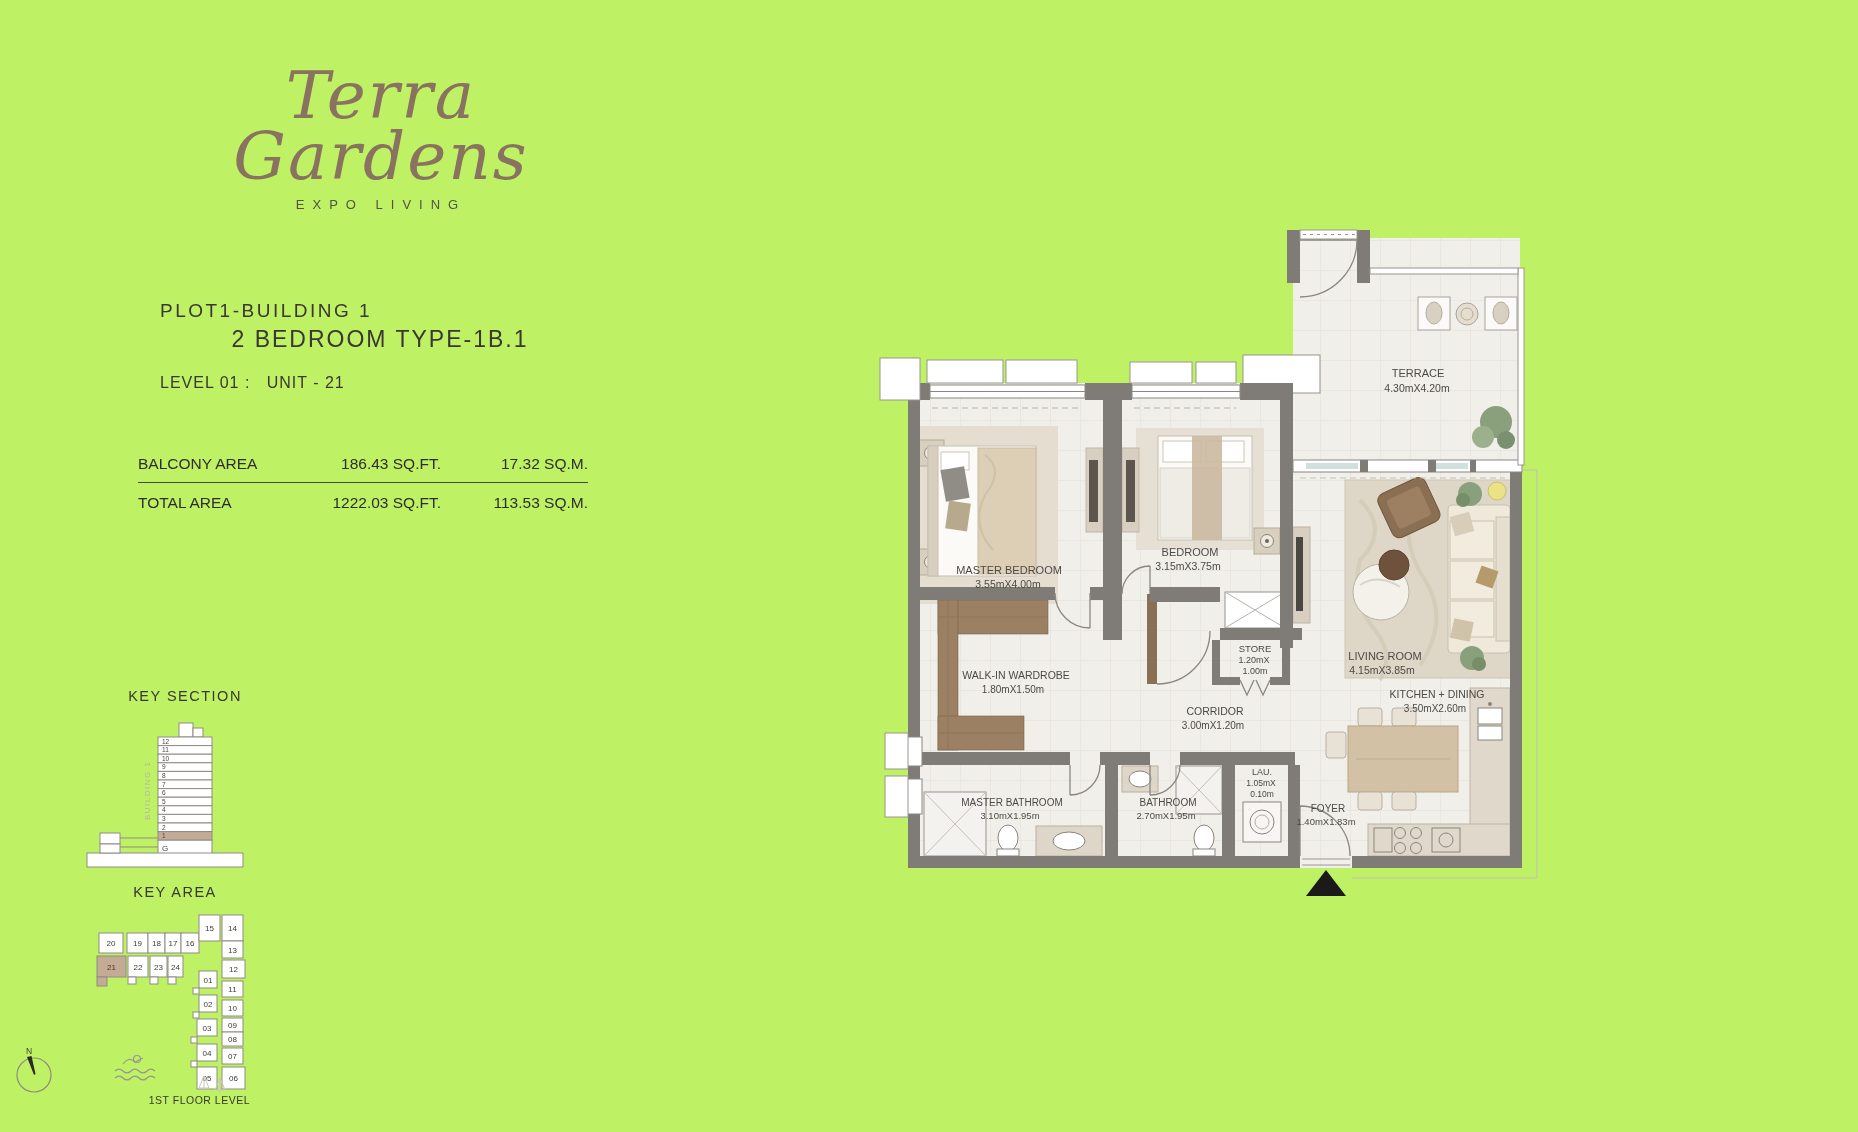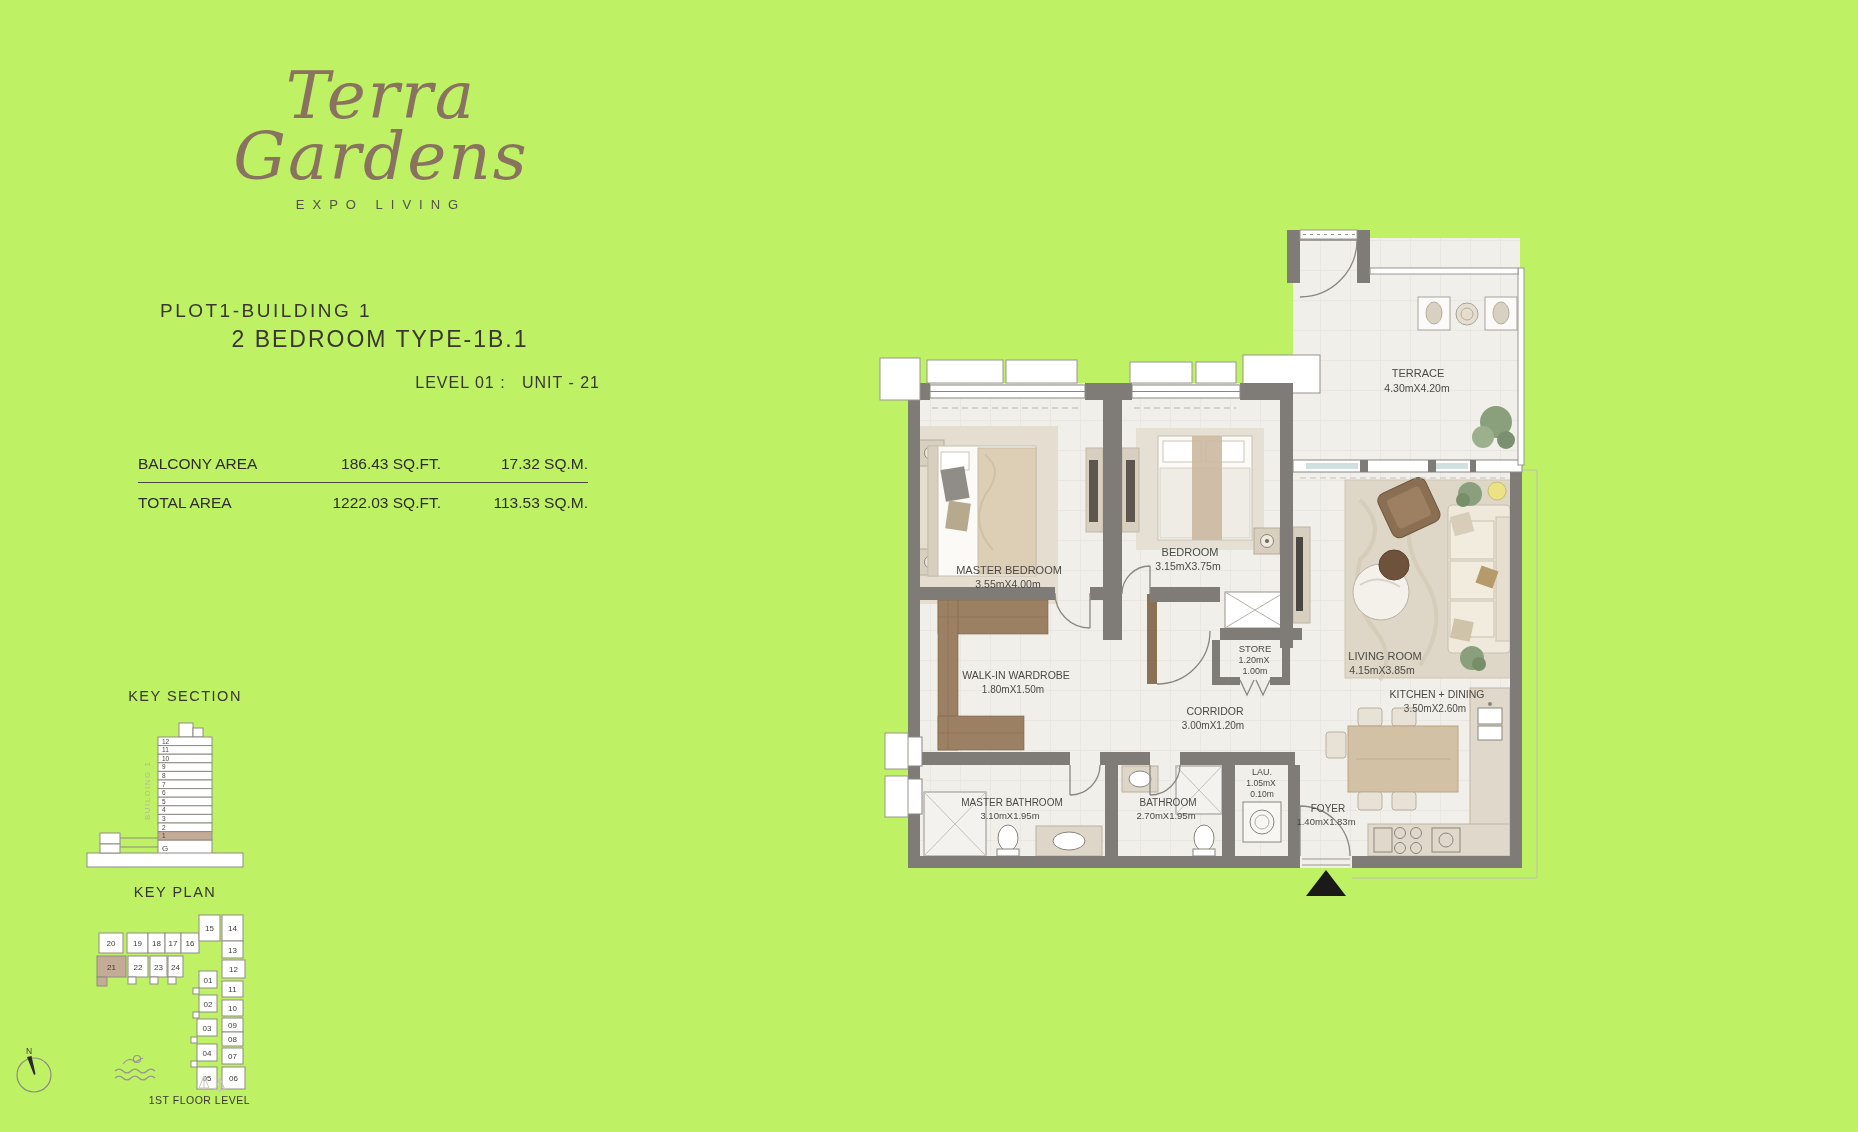--- a/index.html
+++ b/index.html
@@ -7,21 +7,21 @@
         font-family:"Liberation Sans",sans-serif;color:#3d3833;}
   .abs{position:absolute;}
   
   #logo{left:216px;top:66px;width:330px;text-align:center;color:#8a7260;}
   #logo .l1,#logo .l2{font-family:"DejaVu Serif",serif;font-style:italic;font-weight:400;
         font-size:66px;line-height:0.92;letter-spacing:2px;}
   #logo .tagline{margin-top:10px;font-size:13px;letter-spacing:8px;color:#55504a;}
   
   #plot-line{left:160px;top:300px;width:440px;text-align:left;font-size:19px;letter-spacing:2.5px;color:#3b3631;}
   #type-line{left:140px;top:326px;width:480px;text-align:center;font-size:23px;letter-spacing:2px;color:#3b3631;}
-  #level-line{left:160px;top:374px;width:440px;text-align:right;font-size:16px;letter-spacing:1px;color:#3b3631;white-space:pre;}
+  #level-line{left:160px;top:374px;width:440px;text-align:left;font-size:16px;letter-spacing:1px;color:#3b3631;white-space:pre;}
   
   #area-table{left:138px;top:452px;width:450px;font-size:15.5px;color:#2f2c29;}
   #area-table .row{display:grid;grid-template-columns:175px 128px 147px;height:24px;align-items:center;}
   #area-table .row .c1{text-align:left;}
   #area-table .row .c2,#area-table .row .c3{text-align:right;}
   #area-table .rule{border-bottom:1.6px solid #4a4642;margin:6px 0 8px 0;width:450px;}
   
   .small-title{font-size:14.5px;letter-spacing:1.5px;color:#3b3631;}
   #key-section-title{left:90px;top:688px;width:190px;text-align:center;}
   #key-plan-title{left:90px;top:884px;width:170px;text-align:center;}
@@ -95,21 +95,21 @@
       <text x="92" y="93.8">5</text>
       <text x="92" y="102.4">4</text>
       <text x="92" y="111">3</text>
       <text x="92" y="119.6">2</text>
       <text x="92" y="128.2">1</text>
       <text x="92" y="141" font-size="8">G</text>
     </g>
     <text x="80" y="110" transform="rotate(-90 80 110)" font-size="8" letter-spacing="1.5" fill="#b8b3aa">BUILDING 1</text>
   </svg>
 
-  <div id="key-plan-title" class="abs small-title">KEY PLAN</div>
+  <div id="key-plan-title" class="abs small-title">KEY AREA</div>
 
   <svg class="abs" style="left:85px;top:908px;" width="175" height="185" viewBox="0 0 175 185">
     <g stroke="#8f8b85" stroke-width="1" fill="#ffffff">
 
       <rect x="14" y="25" width="24" height="20"></rect>
       <rect x="42" y="25" width="21" height="20"></rect>
       <rect x="63" y="25" width="17" height="20"></rect>
       <rect x="80" y="25" width="16" height="20"></rect>
       <rect x="96" y="25" width="18" height="20"></rect>
 

